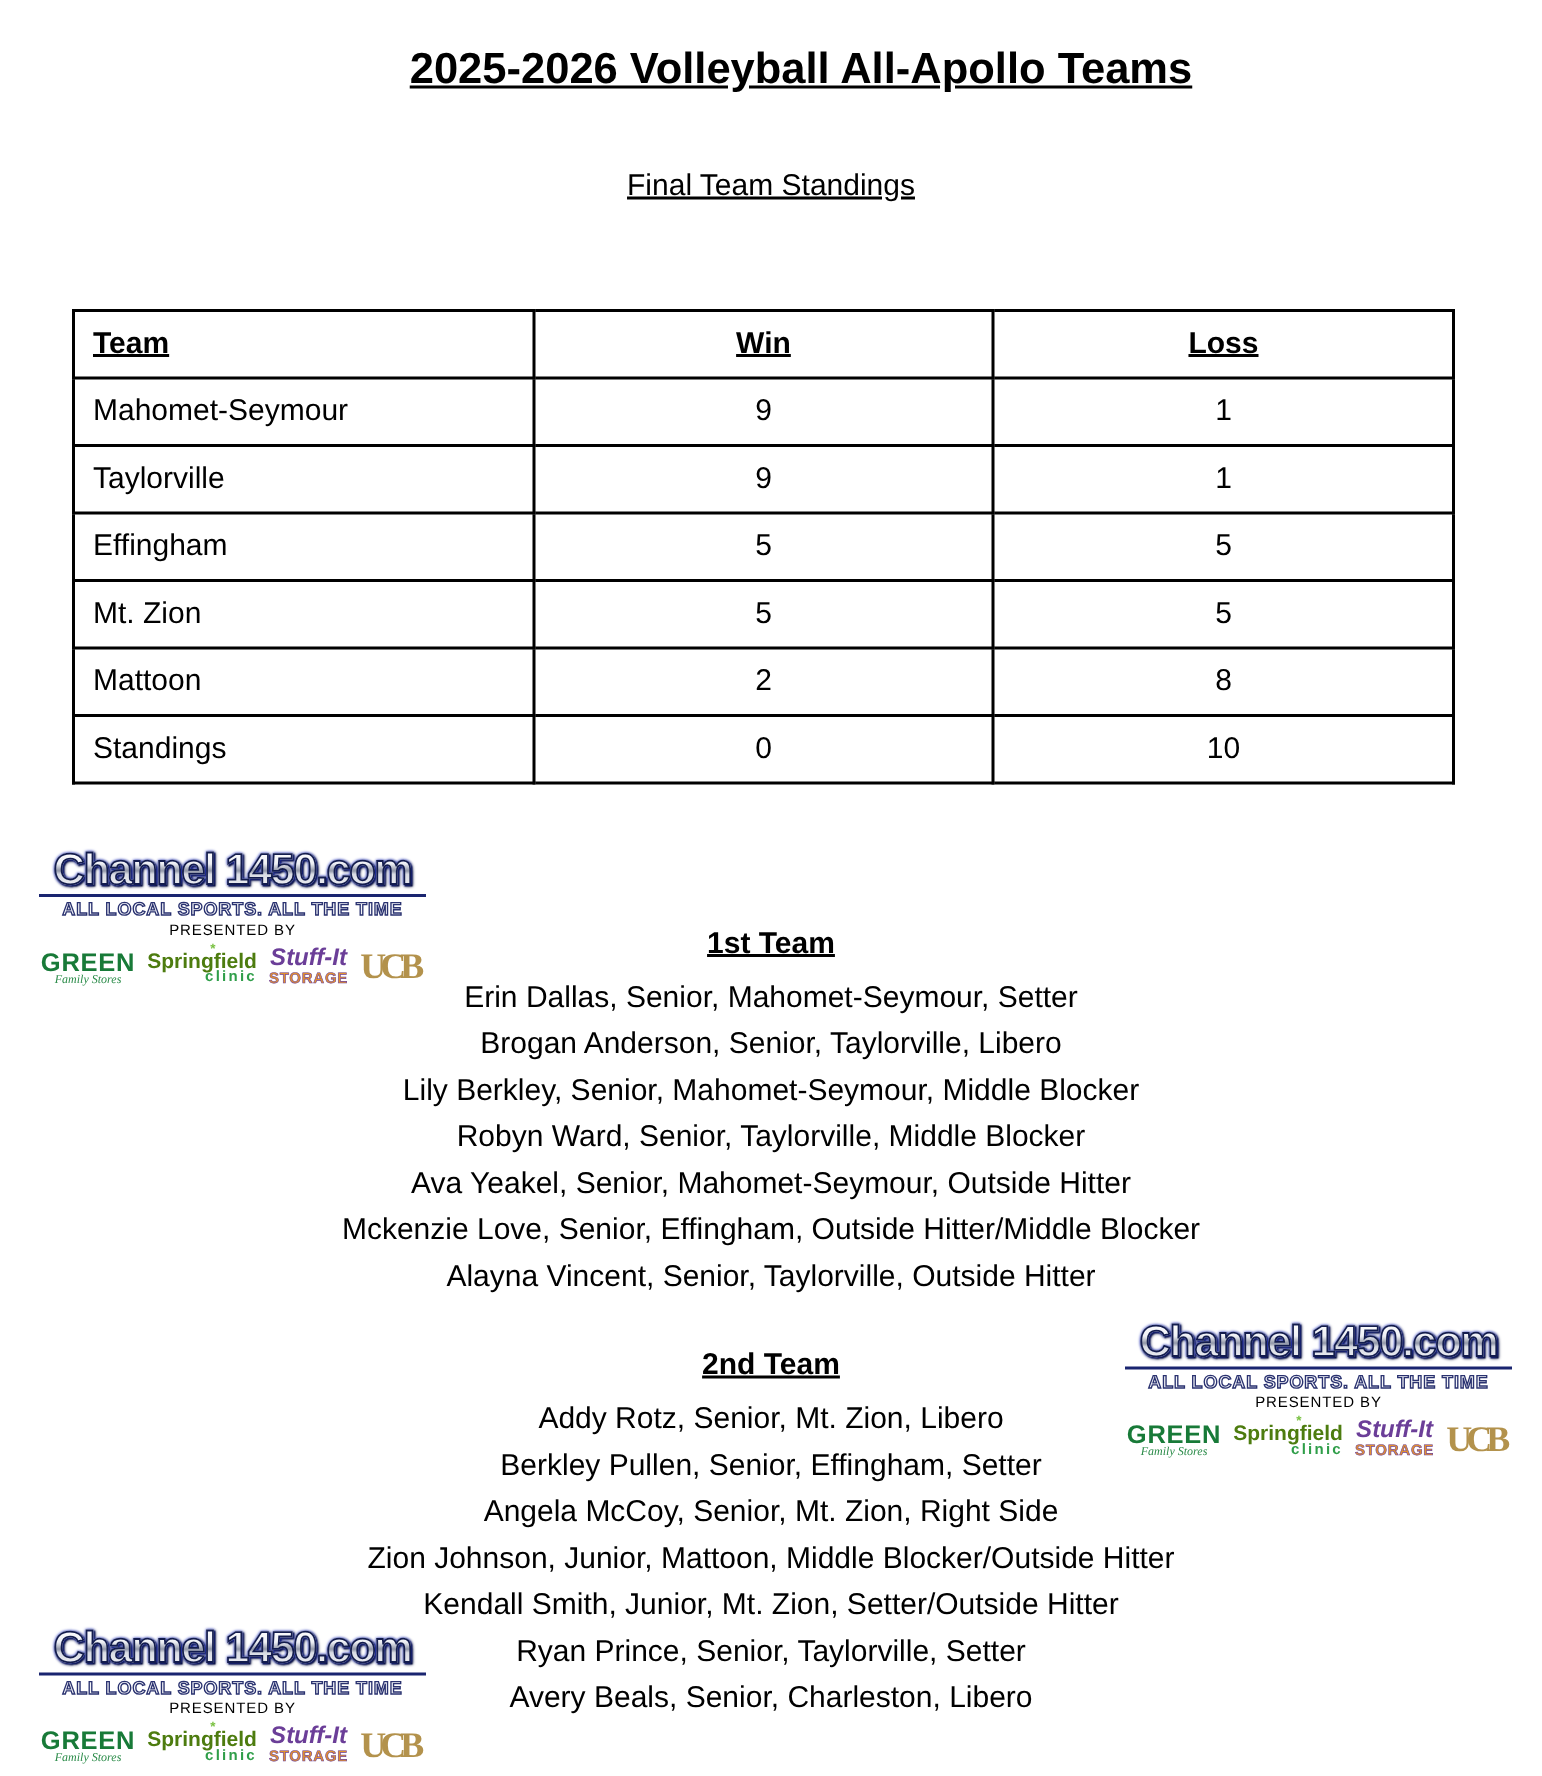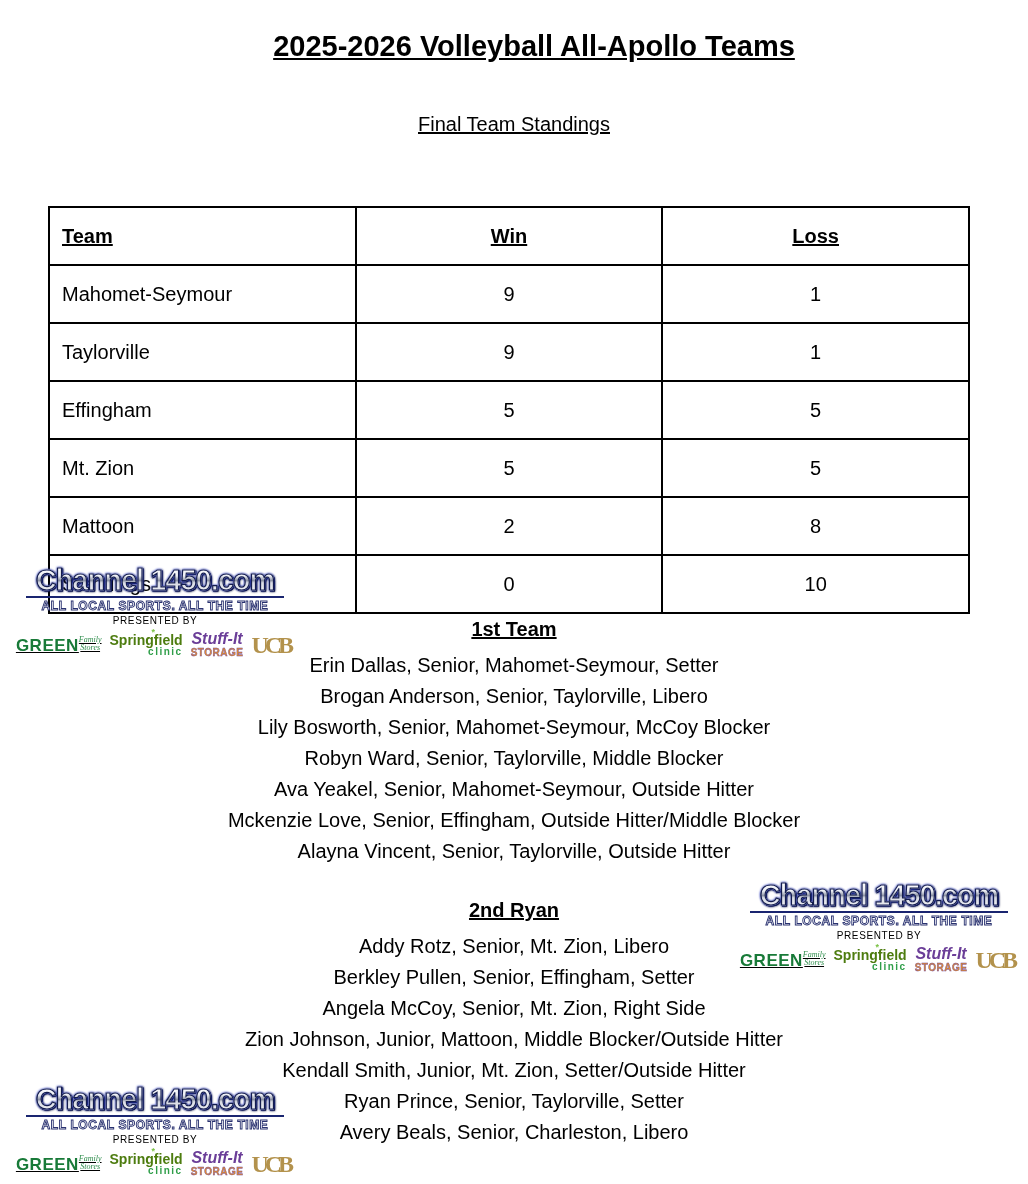--- a/index.html
+++ b/index.html
@@ -26,21 +26,21 @@
     text-decoration:underline;
   }
 
   
   table.standings {
     position:absolute; left:48px; top:206px; width:922px;
     border-collapse:collapse; table-layout:fixed;
   }
   table.standings th, table.standings td {
     border:2px solid #000;
-    height:58px;
+    height:45px;
     font-size:20px;
     text-align:center;
     vertical-align:middle;
     background:#fff;
   }
   table.standings th { font-weight:bold; }
   table.standings .team-col { text-align:left; padding-left:12px; }
   table.standings th .u { text-decoration:underline; }
 
   
@@ -80,21 +80,21 @@
     white-space:nowrap;
   }
   .c1450-presented {
     font-size:10px; color:#000; letter-spacing:0.6px; line-height:13px;
     margin-top:1px; font-weight:500;
   }
   .c1450-sponsors {
     margin-top:2px; height:32px;
     display:flex; align-items:center; justify-content:center; gap:8px;
   }
-  .sp-green { display:flex; flex-direction:row; line-height:1;text-decoration:underline; }
+  .sp-green { display:flex; flex-direction:column; line-height:1; }
   .sp-green-name { font-size:17px; font-weight:bold; color:#187a38; letter-spacing:0.5px; }
   .sp-green-sub  { font-size:8px; font-style:italic; color:#2c8c4a; font-family:"Liberation Serif", serif; transform:translateY(-1px); }
   .sp-spring { display:flex; flex-direction:column; line-height:1; position:relative; }
   .sp-spring-top { font-size:14px; font-weight:600; color:#4d7c0f; }
   .sp-spring-leaf { position:absolute; top:-5px; left:42px; font-size:9px; color:#7ac143; font-weight:bold; }
   .sp-spring-bottom { font-size:10px; font-weight:600; color:#2f9e49; letter-spacing:1.5px; align-self:flex-end; }
   .sp-stuffit { display:flex; flex-direction:column; line-height:1.05; }
   .sp-stuffit-top { font-size:16px; font-weight:bold; font-style:italic; color:#6b3e98; }
   .sp-stuffit-bottom { font-size:10px; font-weight:bold; color:#e2912f; -webkit-text-stroke:0.4px #6b3e98; letter-spacing:0.5px; }
   .sp-ucb { font-family:"Liberation Serif", serif; font-size:24px; font-weight:bold; color:#b3924c; letter-spacing:-4px; padding-right:4px; }
@@ -169,21 +169,21 @@
         <span class="sp-stuffit-bottom">STORAGE</span>
       </div>
       <div class="sp-ucb">UCB</div>
     </div>
   </div>
 
   <div class="team-heading heading-first">1st Team</div>
   <div class="player-list list-first">
     <div class="player-line">Erin Dallas, Senior, Mahomet-Seymour, Setter</div>
     <div class="player-line">Brogan Anderson, Senior, Taylorville, Libero</div>
-    <div class="player-line">Lily Bosworth, Senior, Mahomet-Seymour, McCoy Blocker</div>
+    <div class="player-line">Lily Berkley, Senior, Mahomet-Seymour, Middle Blocker</div>
     <div class="player-line">Robyn Ward, Senior, Taylorville, Middle Blocker</div>
     <div class="player-line">Ava Yeakel, Senior, Mahomet-Seymour, Outside Hitter</div>
     <div class="player-line">Mckenzie Love, Senior, Effingham, Outside Hitter/Middle Blocker</div>
     <div class="player-line">Alayna Vincent, Senior, Taylorville, Outside Hitter</div>
   </div>
 
   <div class="c1450 c1450--two">
     <div class="c1450-brand">Channel 1450.com</div>
     <div class="c1450-rule"></div>
     <div class="c1450-tagline">ALL LOCAL SPORTS. ALL THE TIME</div>
@@ -199,21 +199,21 @@
         <span class="sp-spring-bottom">clinic</span>
       </div>
       <div class="sp-stuffit">
         <span class="sp-stuffit-top">Stuff-It</span>
         <span class="sp-stuffit-bottom">STORAGE</span>
       </div>
       <div class="sp-ucb">UCB</div>
     </div>
   </div>
 
-  <div class="team-heading heading-second">2nd Ryan</div>
+  <div class="team-heading heading-second">2nd Team</div>
   <div class="player-list list-second">
     <div class="player-line">Addy Rotz, Senior, Mt. Zion, Libero</div>
     <div class="player-line">Berkley Pullen, Senior, Effingham, Setter</div>
     <div class="player-line">Angela McCoy, Senior, Mt. Zion, Right Side</div>
     <div class="player-line">Zion Johnson, Junior, Mattoon, Middle Blocker/Outside Hitter</div>
     <div class="player-line">Kendall Smith, Junior, Mt. Zion, Setter/Outside Hitter</div>
     <div class="player-line">Ryan Prince, Senior, Taylorville, Setter</div>
     <div class="player-line">Avery Beals, Senior, Charleston, Libero</div>
   </div>
 

